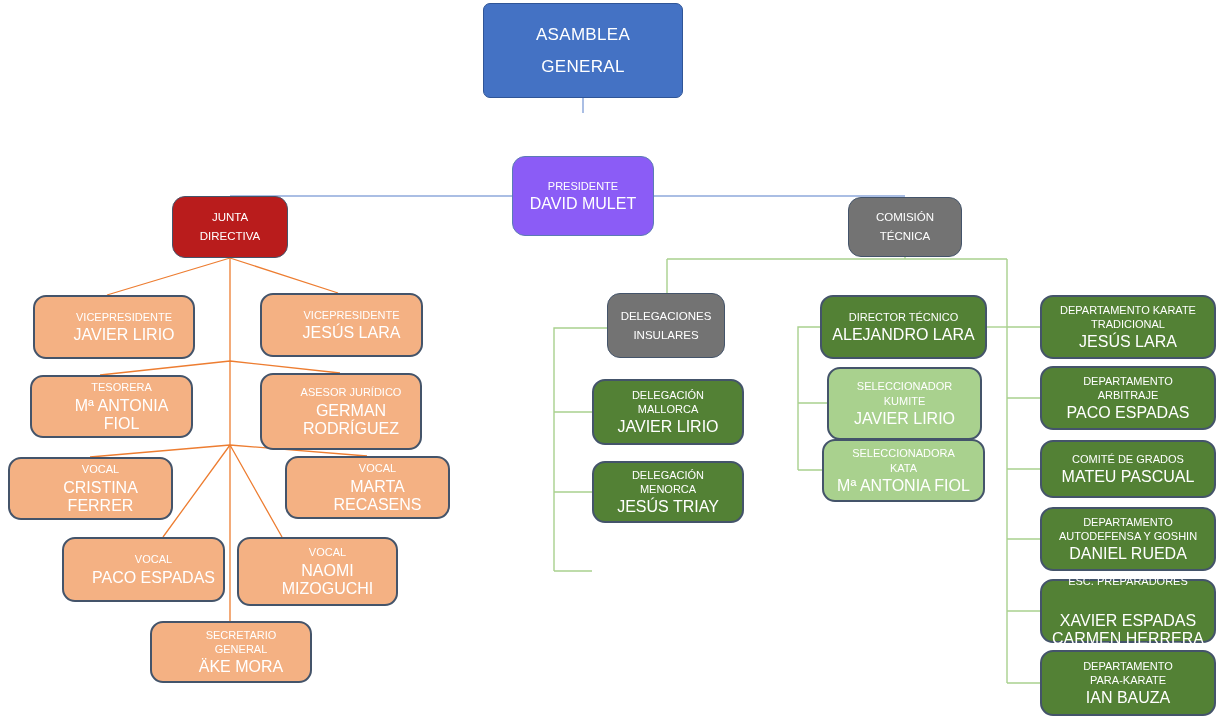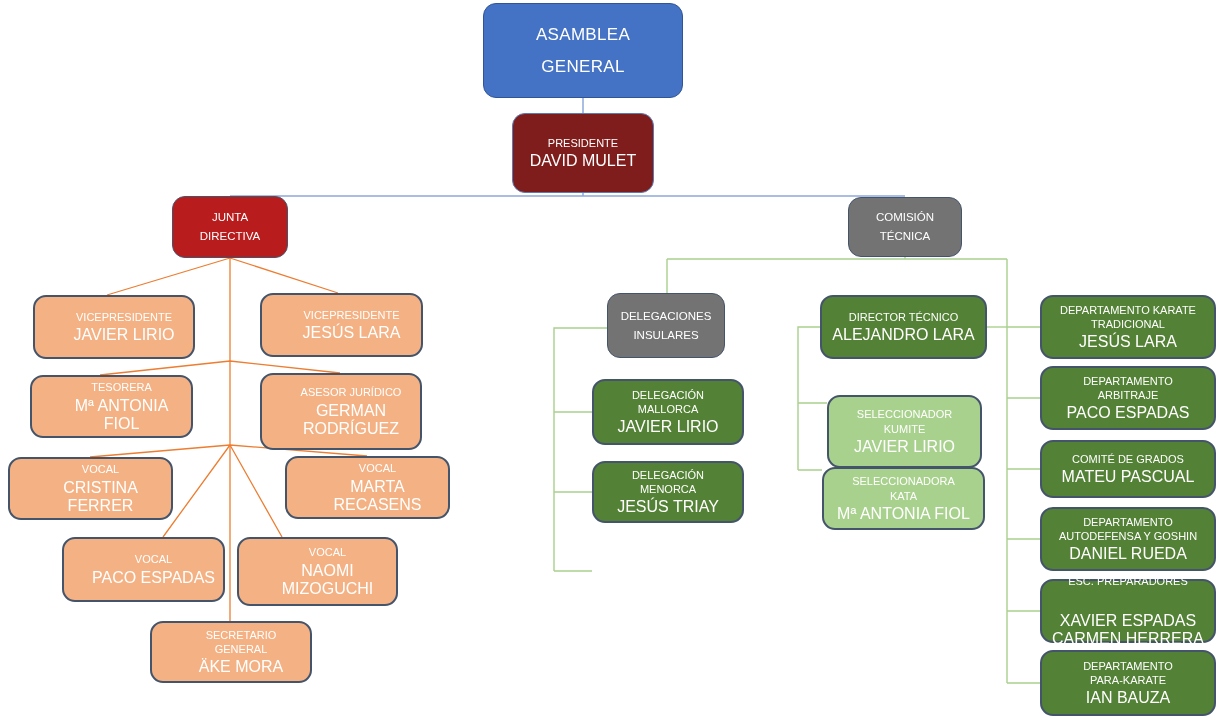--- a/index.html
+++ b/index.html
@@ -5,28 +5,28 @@
   html,body{margin:0;padding:0;background:#fff;}
   .canvas{position:relative;width:1222px;height:720px;background:#ffffff;overflow:hidden;
           font-family:"Liberation Sans",sans-serif;}
   svg.wires{position:absolute;left:0;top:0;width:1222px;height:720px;z-index:0;}
   .node{position:absolute;z-index:1;display:flex;flex-direction:column;align-items:center;
         justify-content:center;text-align:center;color:#fff;box-sizing:border-box;
         border-radius:13px;padding:4px 6px;gap:2px;}
   .title{font-size:11.5px;line-height:1.65;}
   .role{font-size:11px;line-height:1.3;}
   .name{font-size:16px;line-height:1.12;}
-  .blue-root{background:#4472C4;border:1.5px solid #2F5597;border-radius:13px;}
+  .blue-root{background:#4472C4;border:1.5px solid #2F5597;border-radius:7px;}
   .blue-root .title{font-size:17px;line-height:1.85;letter-spacing:.3px;max-width:130px;}
-  .blue-sub{background:#7f1d1d;border:1.5px solid #5B7BB4;}
+  .blue-sub{background:#8b5cf6;border:1.5px solid #5B7BB4;margin-top:43px;}
   .orange-head{background:#b91c1c;border:1.5px solid #44546A;}
   .orange-child{background:#F4B183;border:2px solid #44546A;padding-left:26px;}
   .green-dark{background:#737373;border:1.5px solid #44546A;}
   .green-mid{background:#538135;border:2px solid #44546A;}
-  .green-light{background:#A9D18E;border:2px solid #44546A;margin-top:28px;}
+  .green-light{background:#A9D18E;border:2px solid #44546A;}
   .rw70  .title{max-width:74px;}
   .rw100 .role{max-width:104px;}
   .rw110 .role{max-width:114px;}
   .nw110 .name{max-width:112px;}
   .nw150 .name{max-width:152px;margin-top:22px;}
 </style>
 </head>
 <body>
 
 <div class="canvas">

